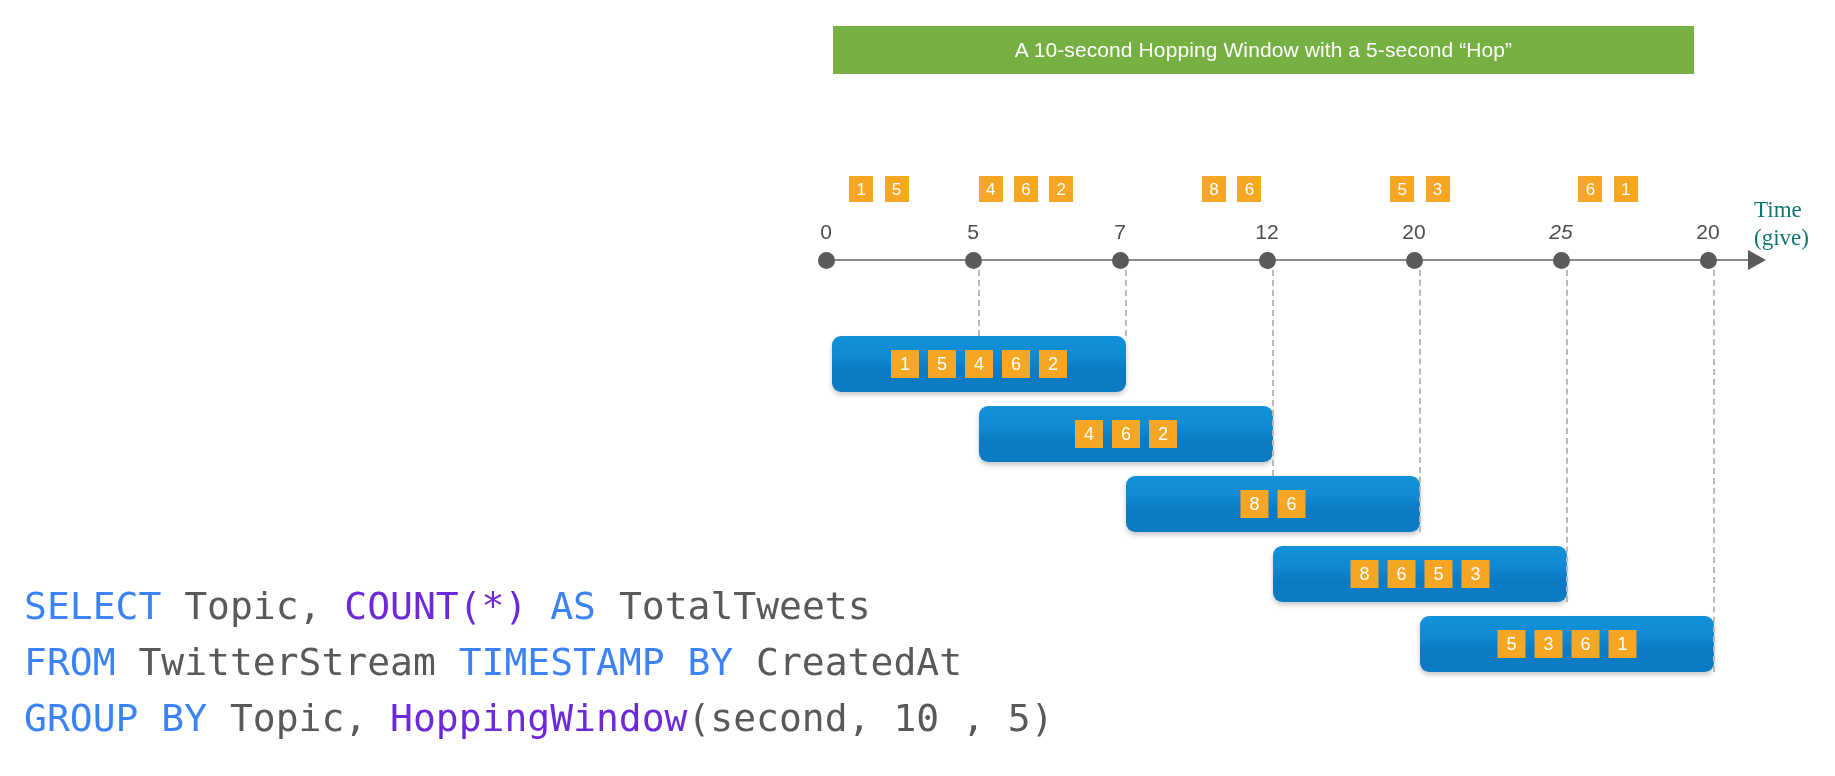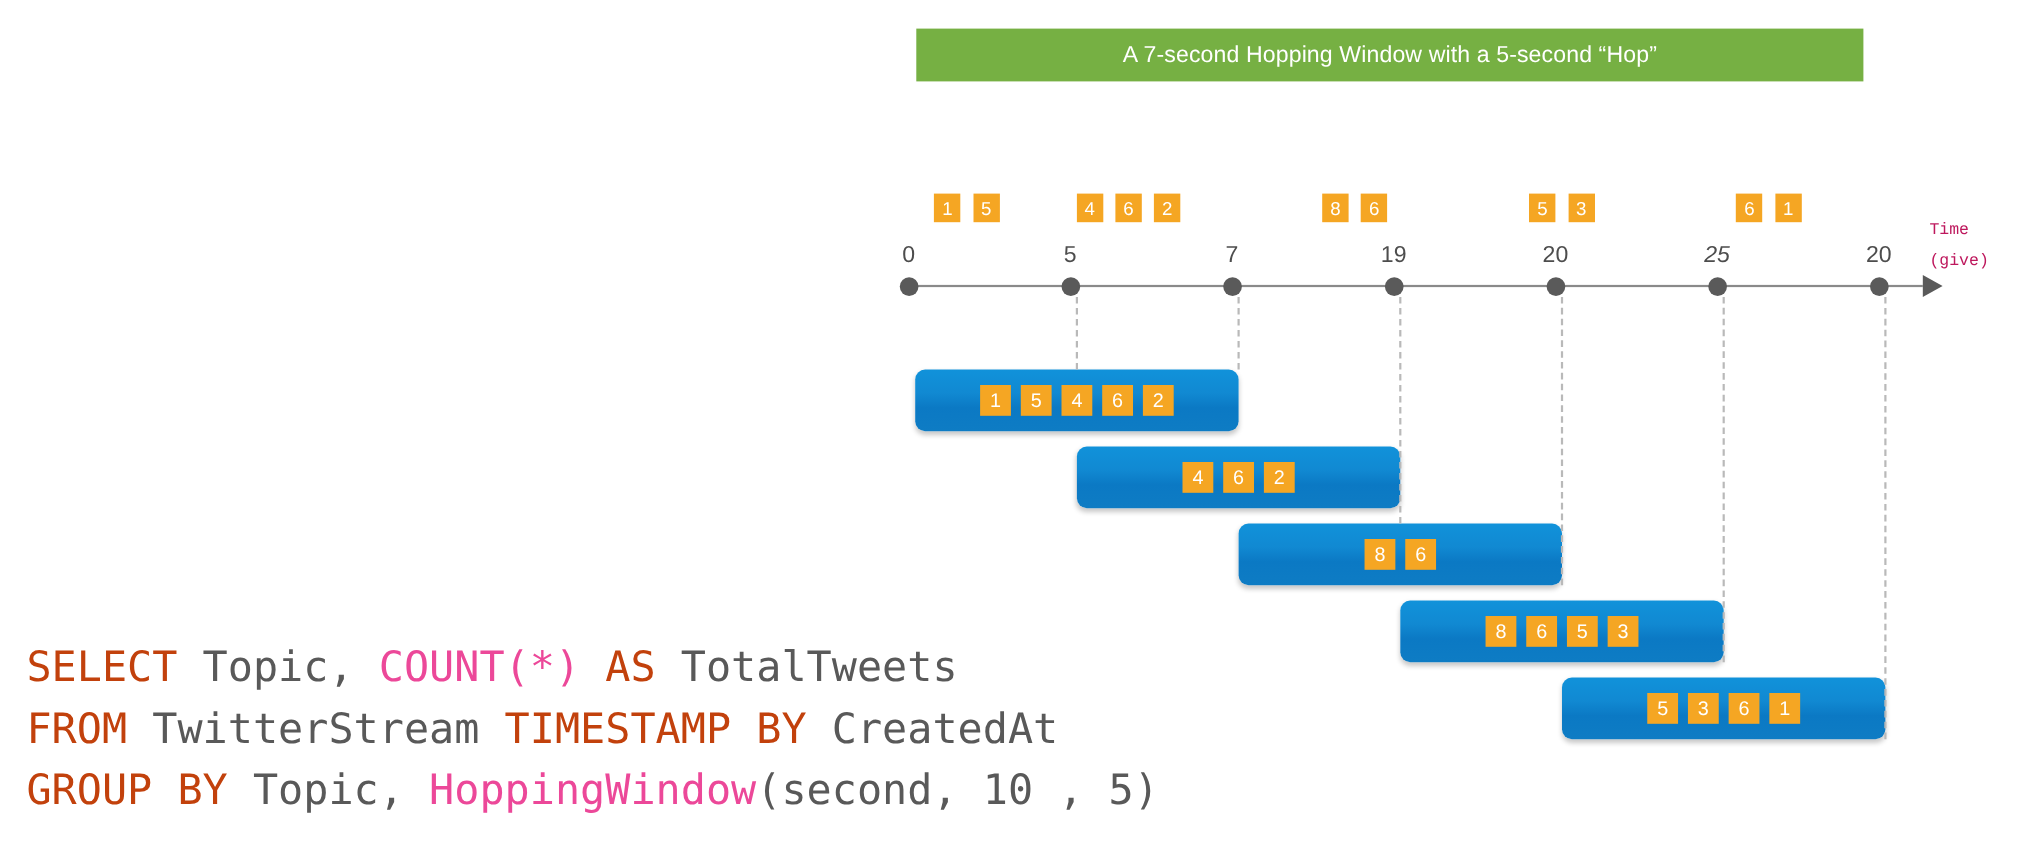--- a/index.html
+++ b/index.html
@@ -49,22 +49,22 @@
     transform:translateX(-50%);
     white-space:nowrap;
   }
   .axis-arrow{
     position:absolute;width:0;height:0;
     border-top:10px solid transparent;
     border-bottom:10px solid transparent;
     border-left:18px solid #5a5a5a;
   }
   #time-caption{
-    position:absolute;color:#be185d;font-size:15px;line-height:28px;
-    font-family:Liberation Mono, monospace;
+    position:absolute;color:#0f766e;font-size:23px;line-height:28px;
+    font-family:Liberation Serif, serif;
   }
   .dashed{
     position:absolute;width:0;border-left:2px dashed #b9b9b9;
   }
 
   
   .chip{
     position:absolute;
     background:#F5A623;
     color:#ffffff;
@@ -89,45 +89,45 @@
   }
 
   
   #sql{
     position:absolute;left:24px;top:578px;
     font-family:"DejaVu Sans Mono",monospace;
     font-size:38px;line-height:56px;
     color:#595959;
     white-space:pre;
   }
-  .kw{color:#c2410c;}
-  .fn{color:#ec4899;}
+  .kw{color:#3b82f6;}
+  .fn{color:#6d28d9;}
   .id{color:#595959;}
 </style>
 </head>
 <body>
 
 <div id="stage">
 
 
   <div id="banner">
-    <span id="banner-text">A 7-second Hopping Window with a 5-second “Hop”</span>
+    <span id="banner-text">A 10-second Hopping Window with a 5-second “Hop”</span>
   </div>
 
   <div id="timeline">
       <div class="axis-line" style="left: 826px; top: 259px; width: 922px;"></div>
       <div class="axis-arrow" style="left: 1748px; top: 250px;"></div>
       <div class="axis-dot" style="left: 817.5px; top: 251.5px;"></div>
       <div class="axis-label" style="left: 826px; top: 220px;">0</div>
       <div class="axis-dot" style="left: 964.5px; top: 251.5px;"></div>
       <div class="axis-label" style="left: 973px; top: 220px;">5</div>
       <div class="axis-dot" style="left: 1111.5px; top: 251.5px;"></div>
       <div class="axis-label" style="left: 1120px; top: 220px;">7</div>
       <div class="axis-dot" style="left: 1258.5px; top: 251.5px;"></div>
-      <div class="axis-label" style="left: 1267px; top: 220px;">19</div>
+      <div class="axis-label" style="left: 1267px; top: 220px;">12</div>
       <div class="axis-dot" style="left: 1405.5px; top: 251.5px;"></div>
       <div class="axis-label" style="left: 1414px; top: 220px;">20</div>
       <div class="axis-dot" style="left: 1552.5px; top: 251.5px;"></div>
       <div class="axis-label" style="left: 1561px; top: 220px; font-style: italic;">25</div>
       <div class="axis-dot" style="left: 1699.5px; top: 251.5px;"></div>
       <div class="axis-label" style="left: 1708px; top: 220px;">20</div>
       <div class="chip stream" style="left: 849.28px; top: 176px;">1</div>
       <div class="chip stream" style="left: 884.56px; top: 176px;">5</div>
       <div class="chip stream" style="left: 978.64px; top: 176px;">4</div>
       <div class="chip stream" style="left: 1013.92px; top: 176px;">6</div>

